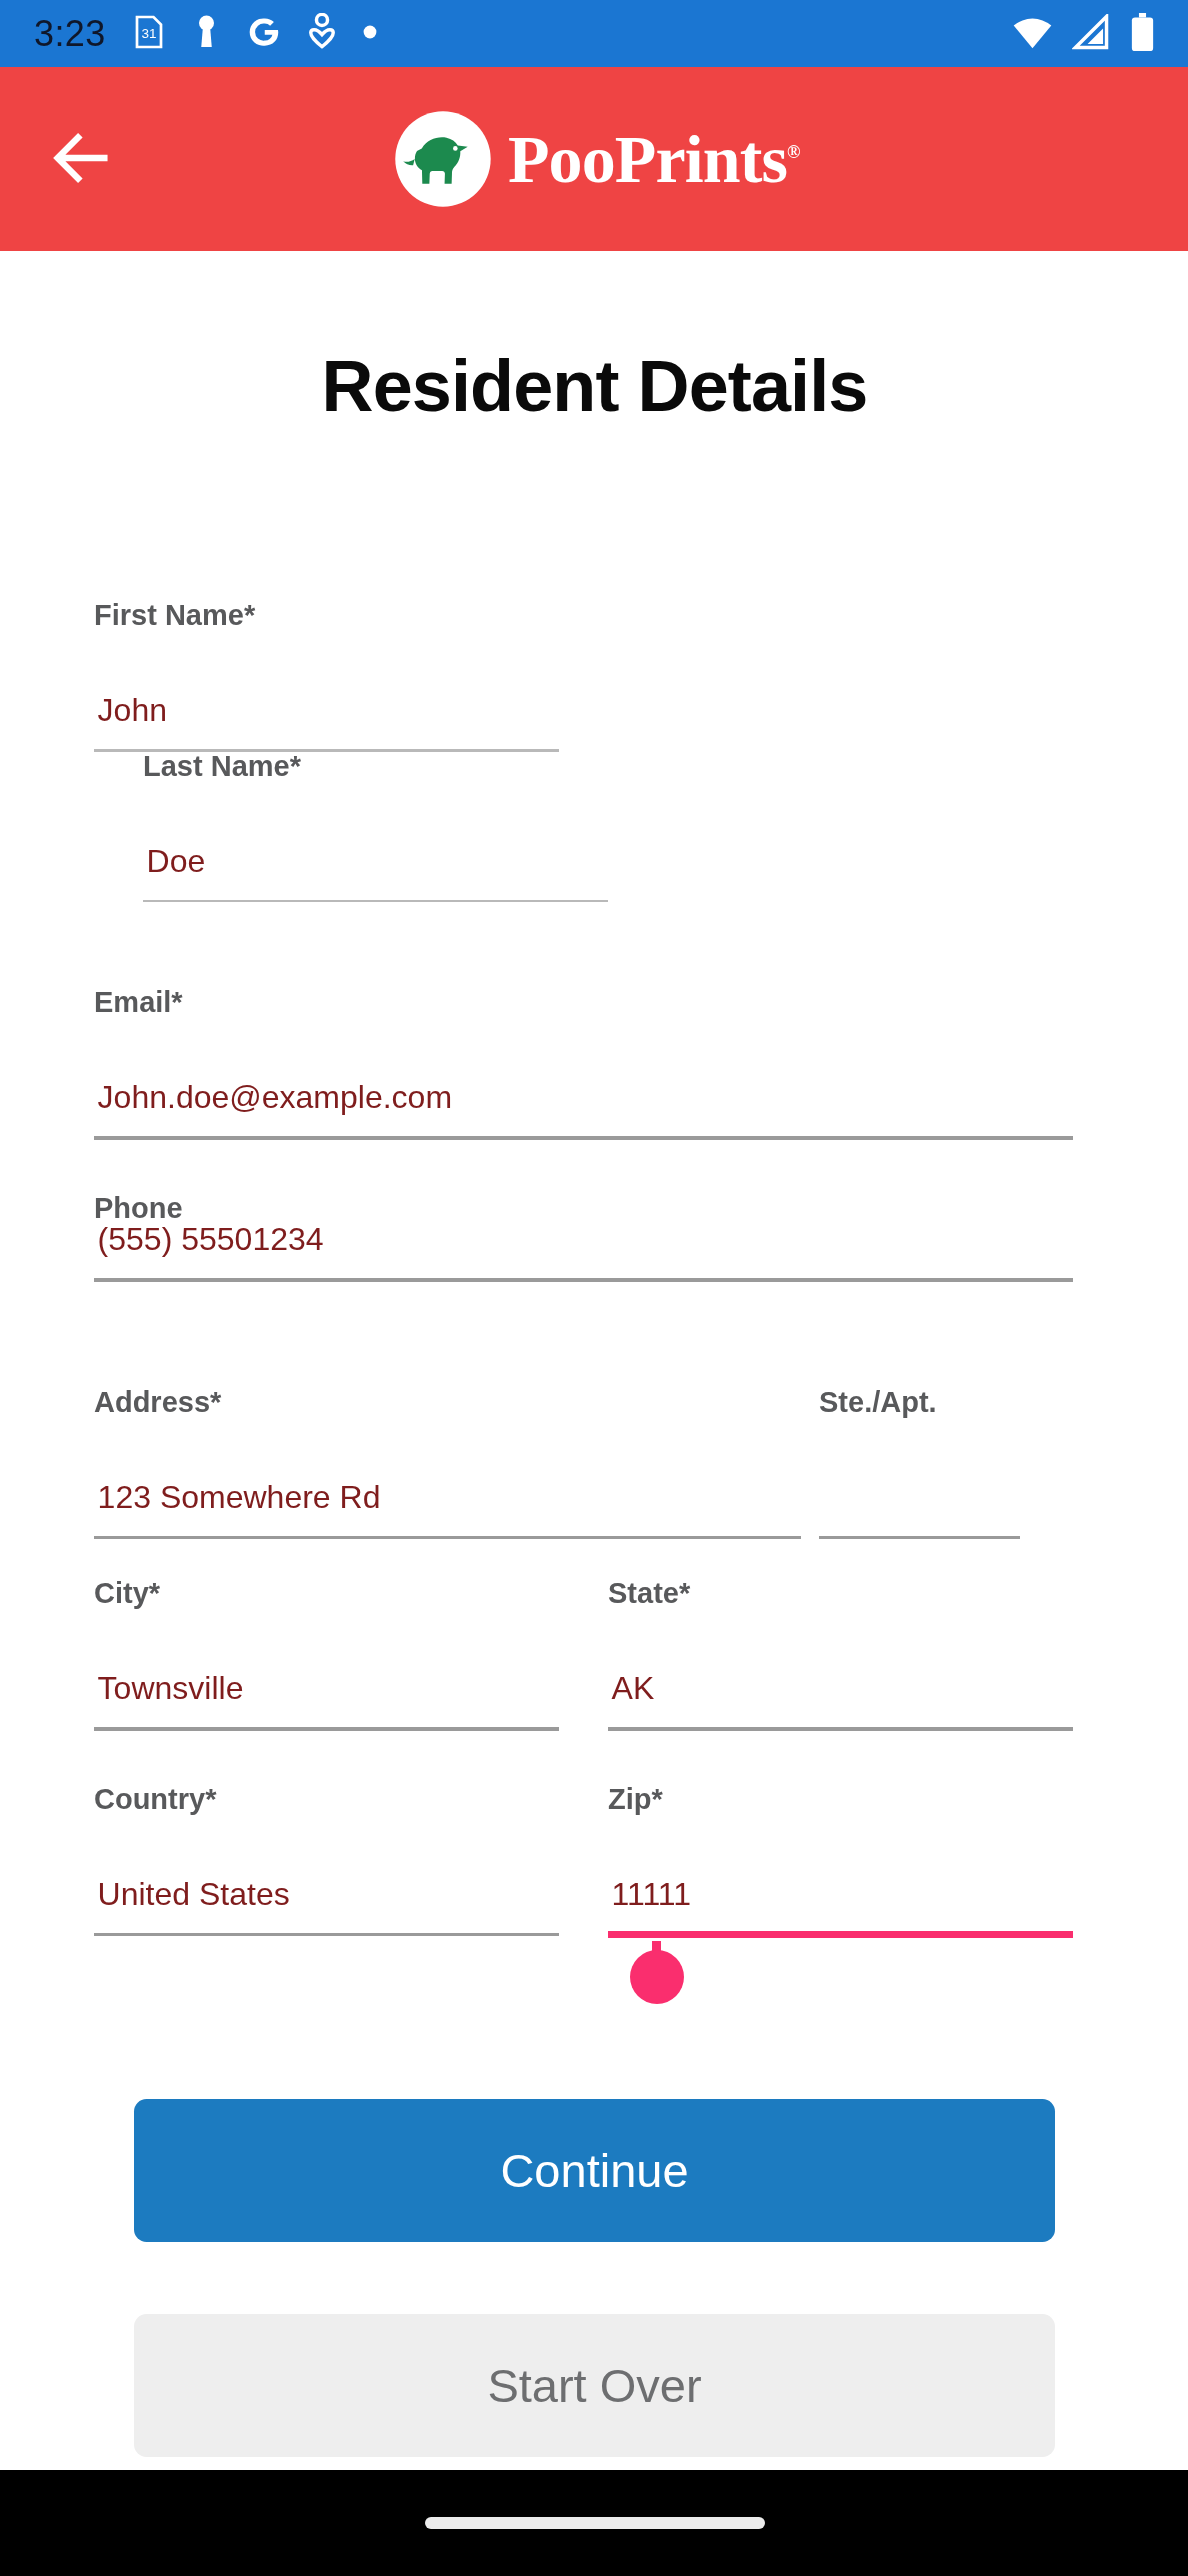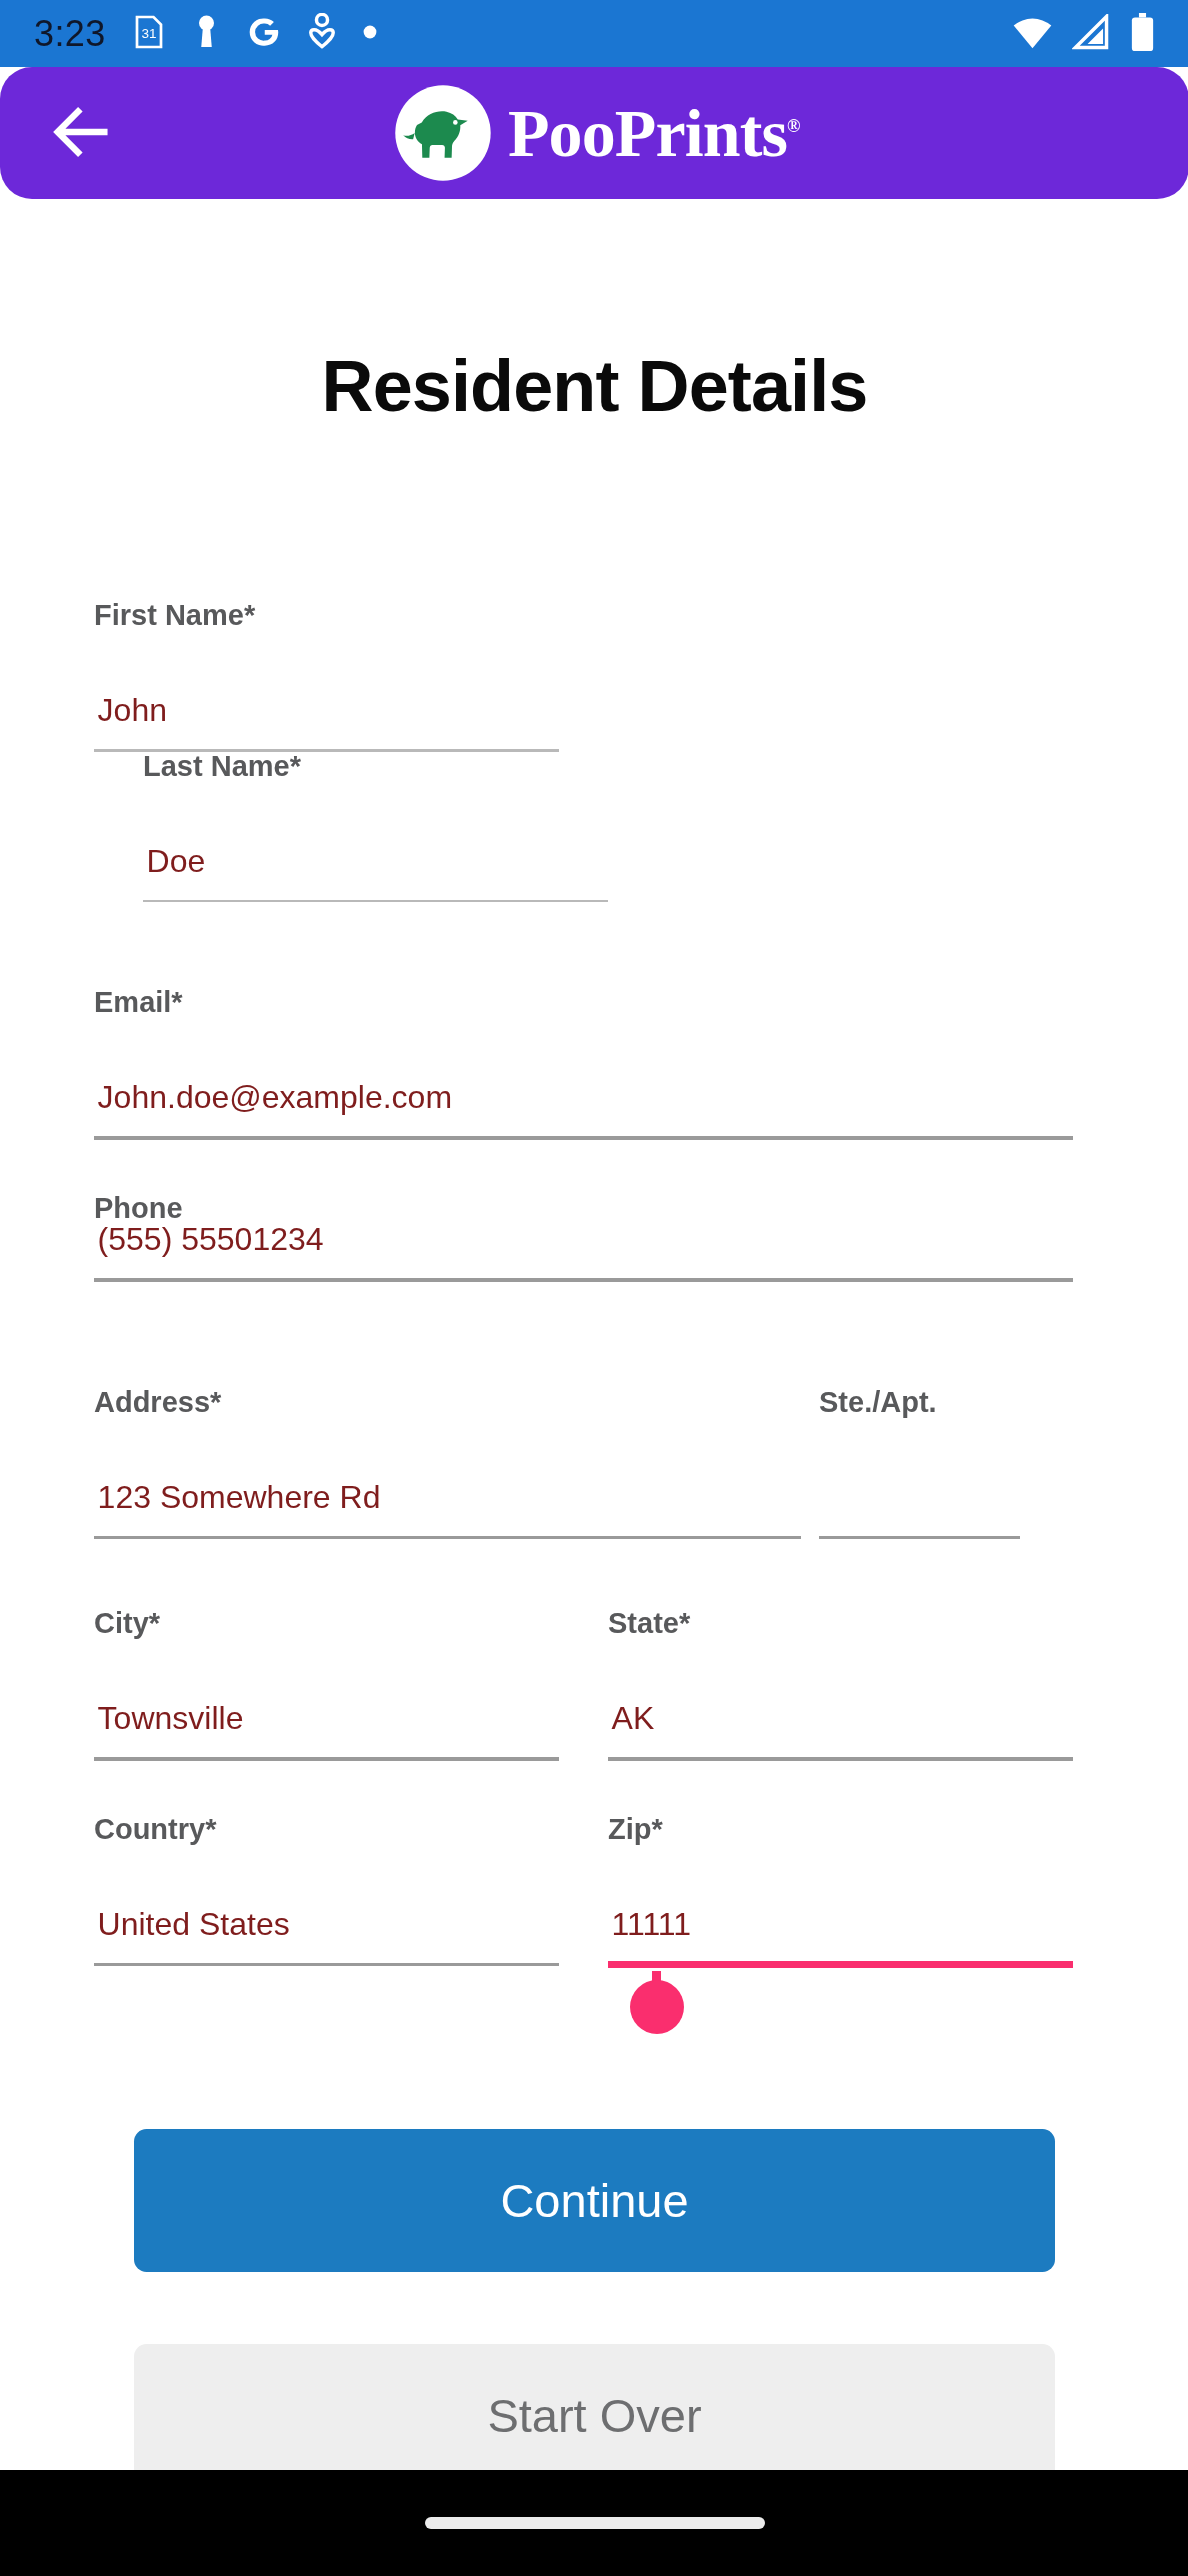--- a/index.html
+++ b/index.html
@@ -16,22 +16,22 @@
     position:absolute; top:0; left:0; width:1189px; height:67px;
     background:#1b76d2; display:flex; align-items:center;
   }
   .sb-left { display:flex; align-items:center; gap:25px; padding-left:34px; }
   .sb-time { color:#0f172a; font-size:36px; letter-spacing:0.4px; line-height:1; }
   .sb-right { margin-left:auto; display:flex; align-items:center; gap:19.7px; padding-right:34px; }
   .ic { display:block; }
 
   
   .appbar {
-    position:absolute; top:67px; left:0; width:1189px; height:132px;
-    background:#6d28d9; display:flex; align-items:center;border-radius:32px;
+    position:absolute; top:67px; left:0; width:1189px; height:184px;
+    background:#ef4444; display:flex; align-items:center;
   }
   .backbtn { width:107px; height:107px; margin-left:27px; display:flex; align-items:center; justify-content:center; }
   .logo-wrap {
     position:absolute; left:50%; top:50%; transform:translate(-50%,-50%);
     display:flex; align-items:center; gap:12.5px;
   }
   .logo-mark { width:106px; height:106px; position:relative; }
   .logo-text {
     color:#ffffff; font-size:68px; font-weight:bold; line-height:1;
     font-family:"Liberation Serif", serif; letter-spacing:-0.9px;
@@ -215,21 +215,21 @@
           <div class="fvalue" style="margin-top:64px;">123 Somewhere Rd</div>
           <div class="uline" style="margin-top:23px; width:707px;"></div>
         </div>
         <div class="field" style="width:273px; margin-left:0;">
           <div class="flabel">Ste./Apt.</div>
           <div class="fvalue" style="margin-top:64px;">&nbsp;</div>
           <div class="uline" style="margin-top:23px; width:201px;"></div>
         </div>
       </div>
 
-      <div class="row" style="margin-top:70px;">
+      <div class="row" style="margin-top:40px;">
         <div class="field" style="width:465px;">
           <div class="flabel">City*</div>
           <div class="fvalue" style="margin-top:64px;">Townsville</div>
           <div class="uline" style="margin-top:23px;"></div>
         </div>
         <div class="field" style="width:465px; margin-left:49px;">
           <div class="flabel">State*</div>
           <div class="fvalue" style="margin-top:64px;">AK</div>
           <div class="uline" style="margin-top:23px;"></div>
         </div>

